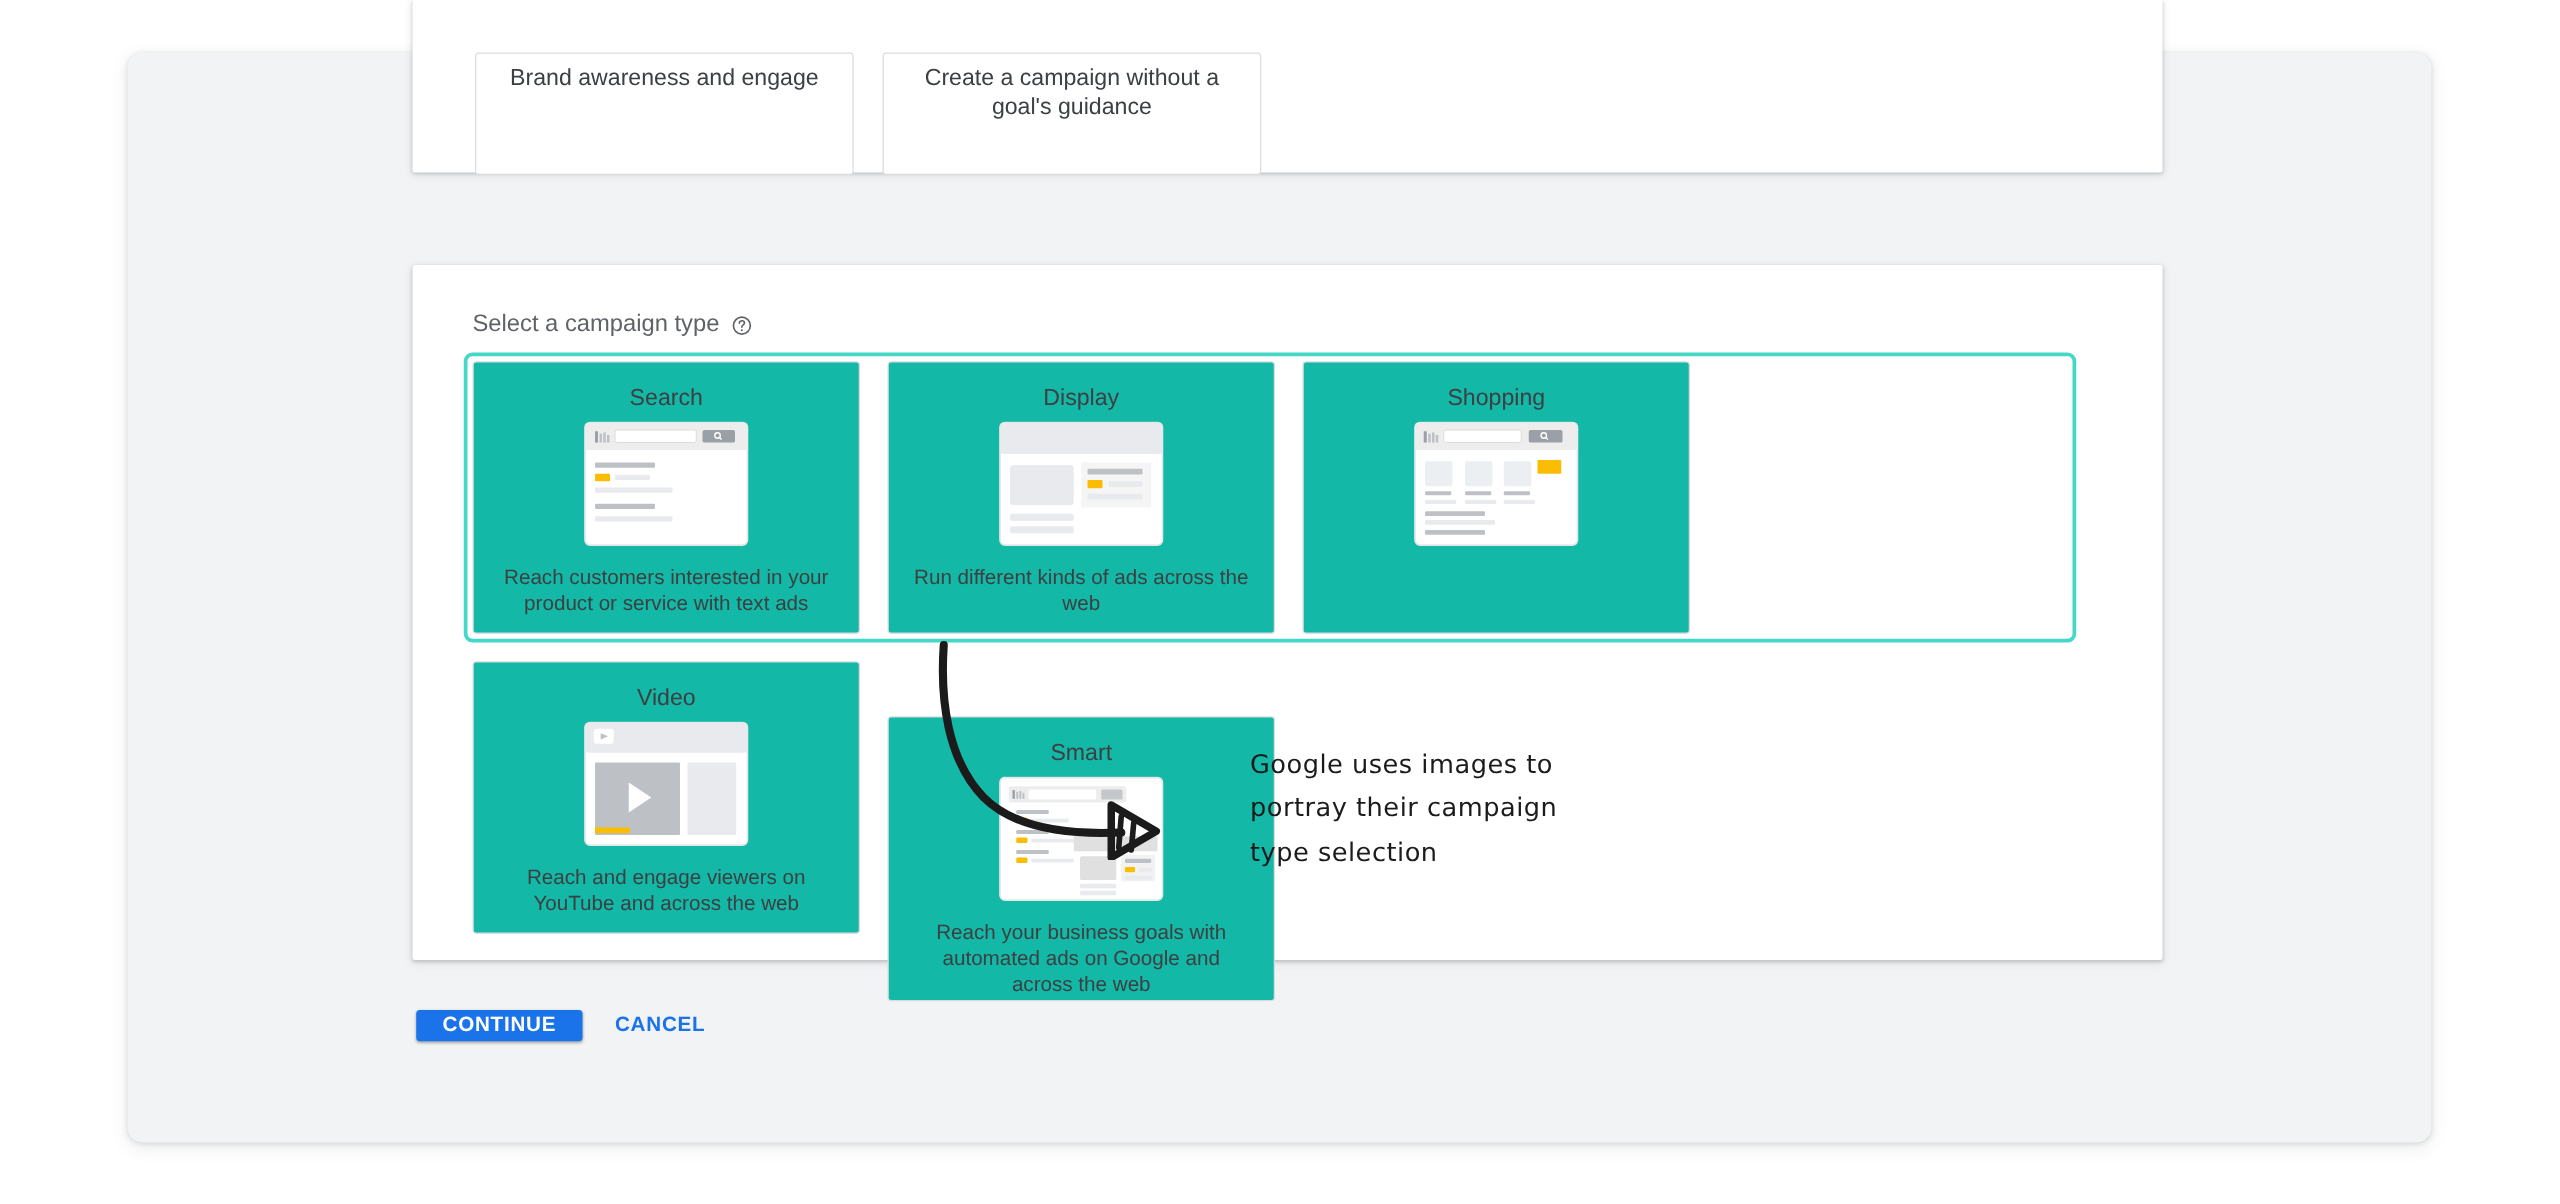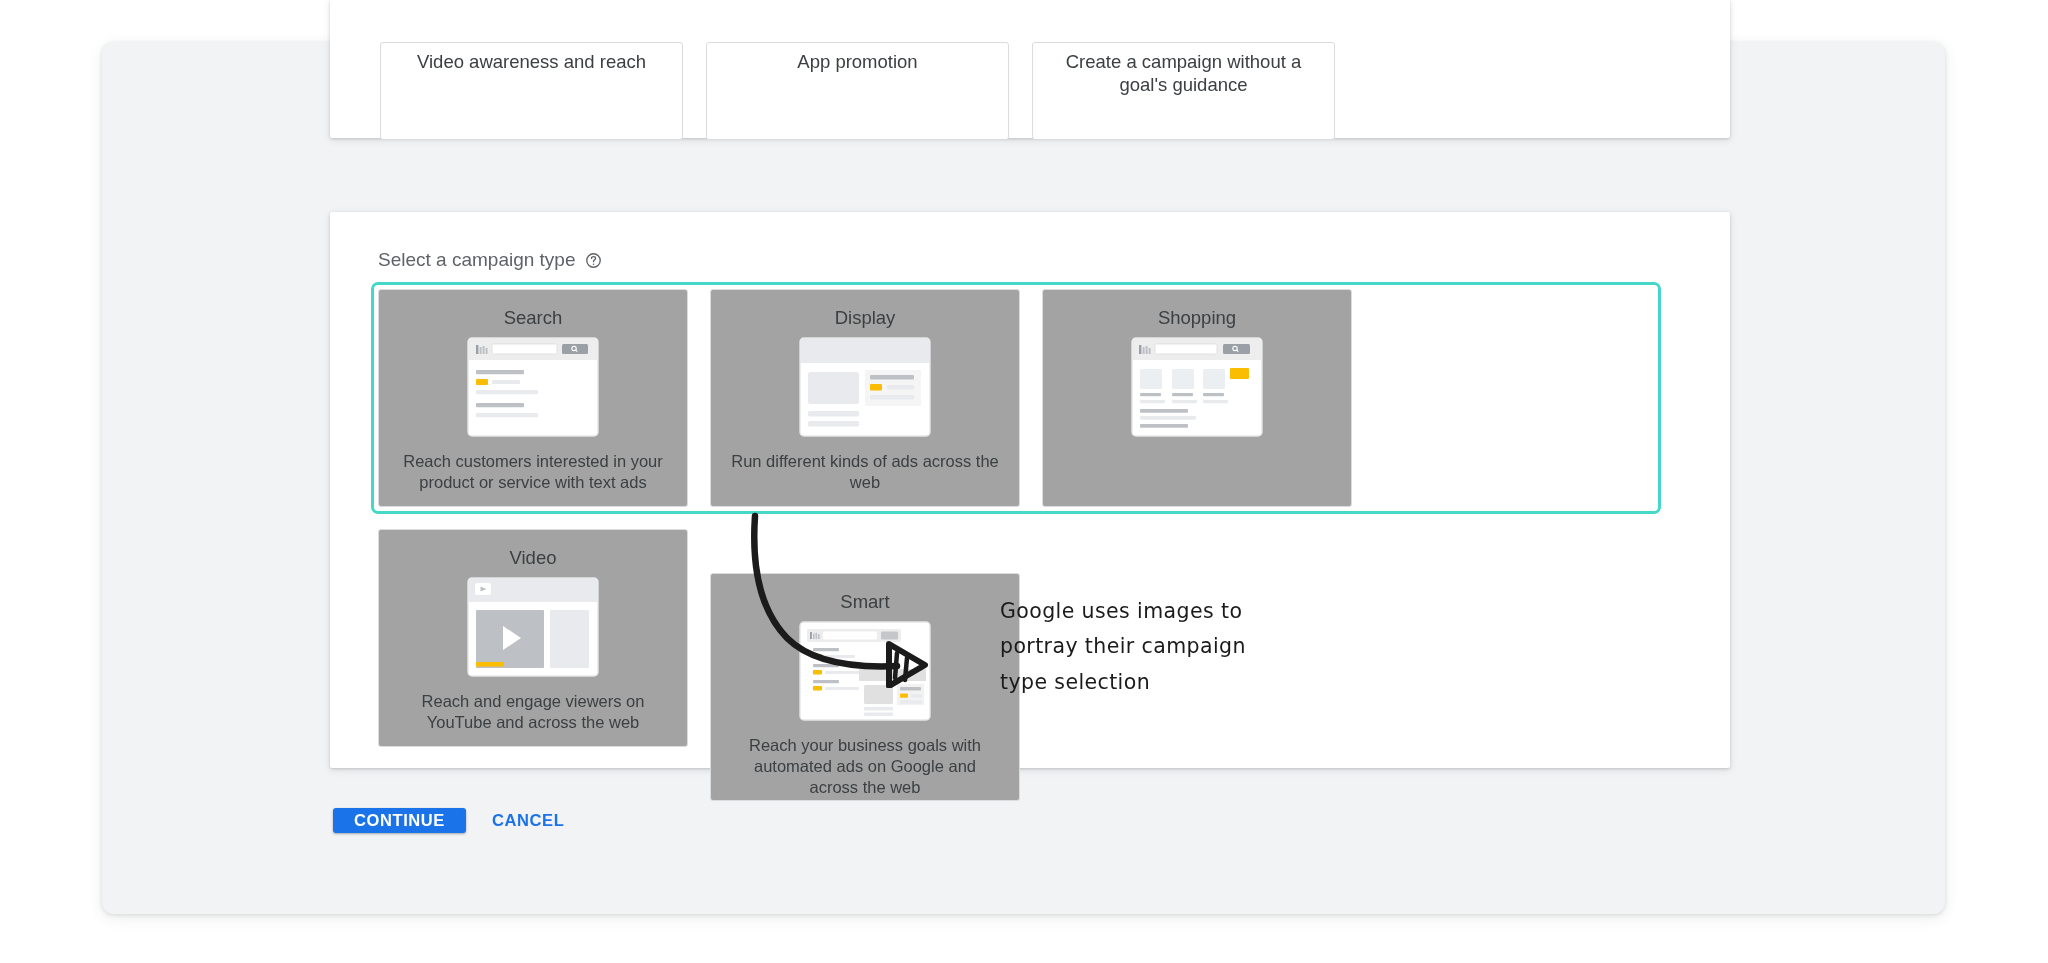--- a/index.html
+++ b/index.html
@@ -115,21 +115,21 @@
     left: 48px;
     top: 77px;
     display: flex;
     flex-wrap: wrap;
     gap: 22px 22px;
     width: 1300px;
   }
   .type-card {
     width: 310px;
     height: 218px;
-    background: #a3a3a3;
+    background: #14b8a6;
     border: 1px solid #dadce0;
     border-radius: 3px;
     box-sizing: border-box;
     display: flex;
     flex-direction: column;
     align-items: center;
     padding-top: 17px;
     cursor: pointer;
   }
   .type-card.tall { height: 228px; margin-top: 44px; }
@@ -211,24 +211,21 @@
 </head>
 <body>
 
 <div id="screen">
 
   <div class="outer-shell"></div>
 
   <div class="panel panel-goals">
     <div class="goal-row">
       <div class="goal-card">
-        <span class="goal-card-label">Video awareness and reach</span>
-      </div>
-      <div class="goal-card">
-        <span class="goal-card-label">App promotion</span>
+        <span class="goal-card-label">Brand awareness and engage</span>
       </div>
       <div class="goal-card">
         <span class="goal-card-label">Create a campaign without a goal's guidance</span>
       </div>
     </div>
   </div>
 
   <div class="panel panel-types">
 
     <div class="section-header">

